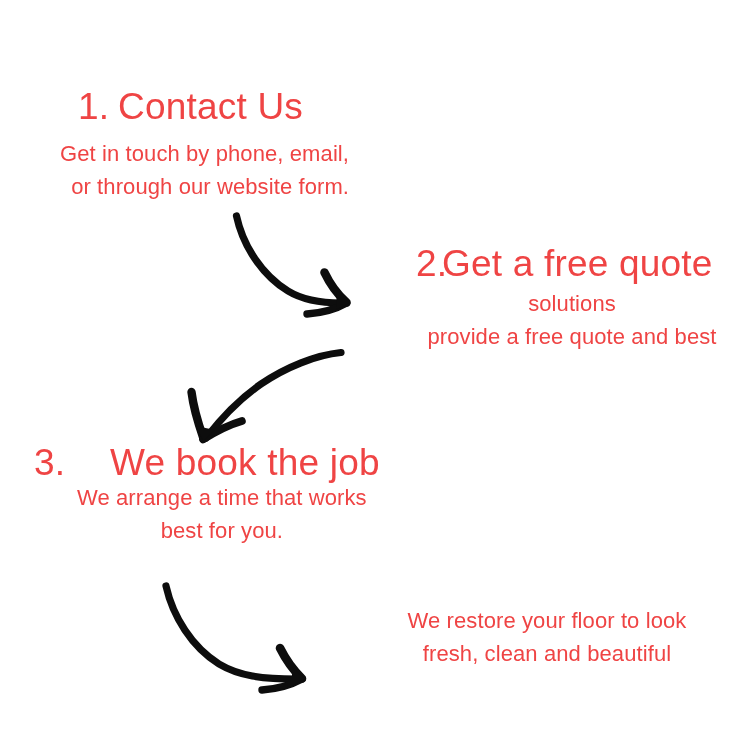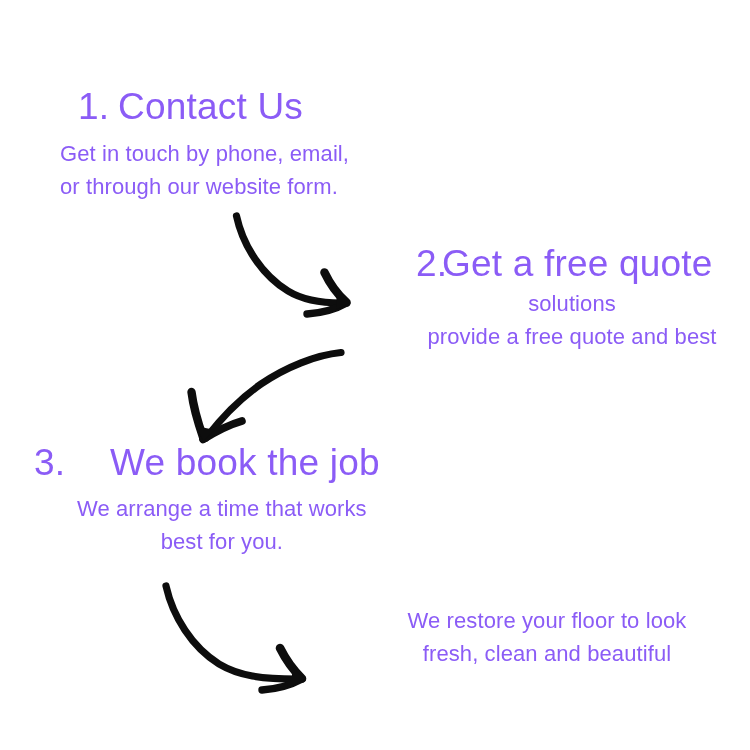--- a/index.html
+++ b/index.html
@@ -50,43 +50,43 @@
     letter-spacing: 0.1px;
   }
   .step-body .bline {
     display: block;
     white-space: nowrap;
   }
 
   
   #step-1 { left: 78px; top: 88px; }
   #step-1 .step-heading .num { width: 40px; }
-  #step-1 .step-body { margin-top: 12px; margin-left: -18px; text-align: left; }
+  #step-1 .step-body { margin-top: 12px; margin-left: -18px; text-align: right; }
 
   
   #step-2 { left: 396px; top: 245px; width: 352px; text-align: center; }
   #step-2 .step-heading { text-align: left; margin-left: 20px; }
   #step-2 .step-heading .num { width: 26px; }
   #step-2 .step-body { margin-top: 5px; text-align: center; }
 
   
   #step-3 { left: 34px; top: 444px; }
   #step-3 .step-heading .num { width: 76px; }
-  #step-3 .step-body { margin-top: 11px; margin-left: 30px; text-align: center; }
+  #step-3 .step-body { margin-top: 0; margin-left: 30px; text-align: center; }
 
   
   #step-4 { left: 346px; top: 604px; width: 402px; }
   #step-4 .step-heading { text-align: left; }
   #step-4 .step-heading .num { width: 28px; }
   #step-4 .step-body { margin-top: 0; text-align: center; }
 </style>
 </head>
 <body>
 
-<div id="canvas" style="background: rgb(255, 255, 255); color: #8b5cf6;">
+<div id="canvas" style="background: rgb(255, 255, 255); color: #ef4444;">
 
   <svg class="arrow-layer" viewBox="0 0 750 750">
 
     <g>
       <path d="M236.5,216 C243,246 262,275 288,291 C306,302 326,303 341,303" fill="none" stroke="#0d0d0d" stroke-width="7.2" stroke-linecap="round" stroke-linejoin="round"></path>
       <path d="M324.5,272.5 C329,282 336,293 346.5,302.5" fill="none" stroke="#0d0d0d" stroke-width="8.6" stroke-linecap="round" stroke-linejoin="round"></path>
       <path d="M346.5,303 C336,309 322,313 307,314" fill="none" stroke="#0d0d0d" stroke-width="7.4" stroke-linecap="round" stroke-linejoin="round"></path>
       <path d="M337,291 L349,303 L336,310 Z" fill="#0d0d0d"></path>
     </g>
 

